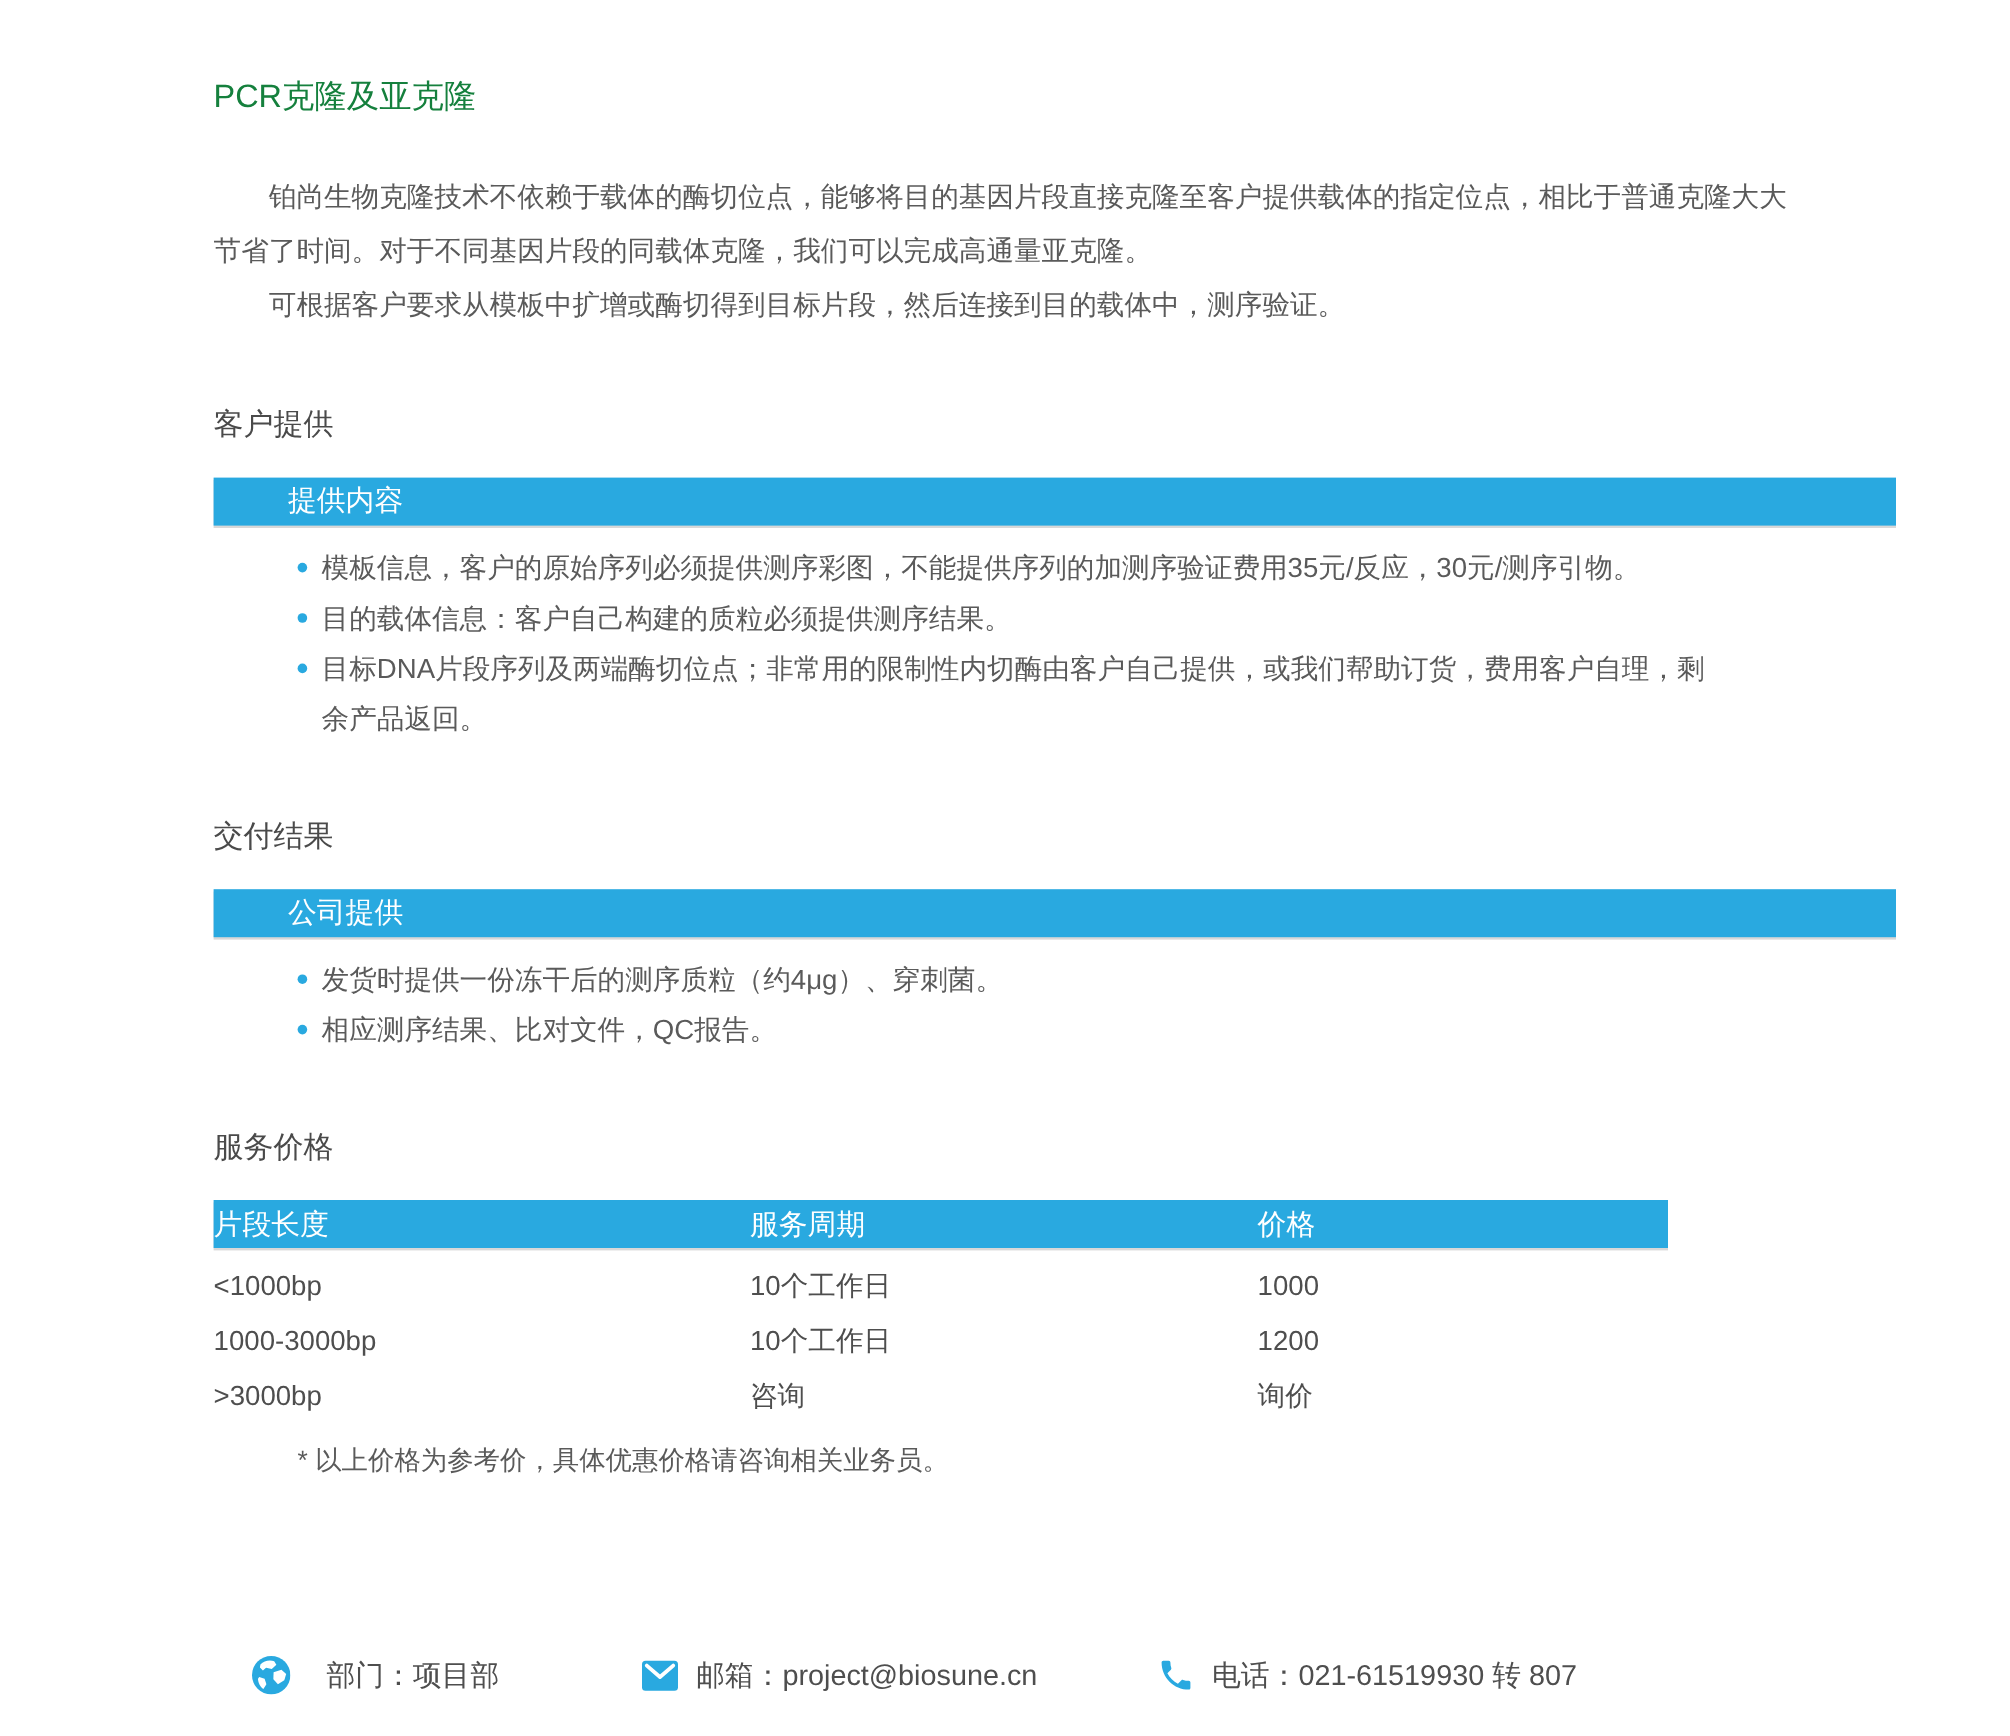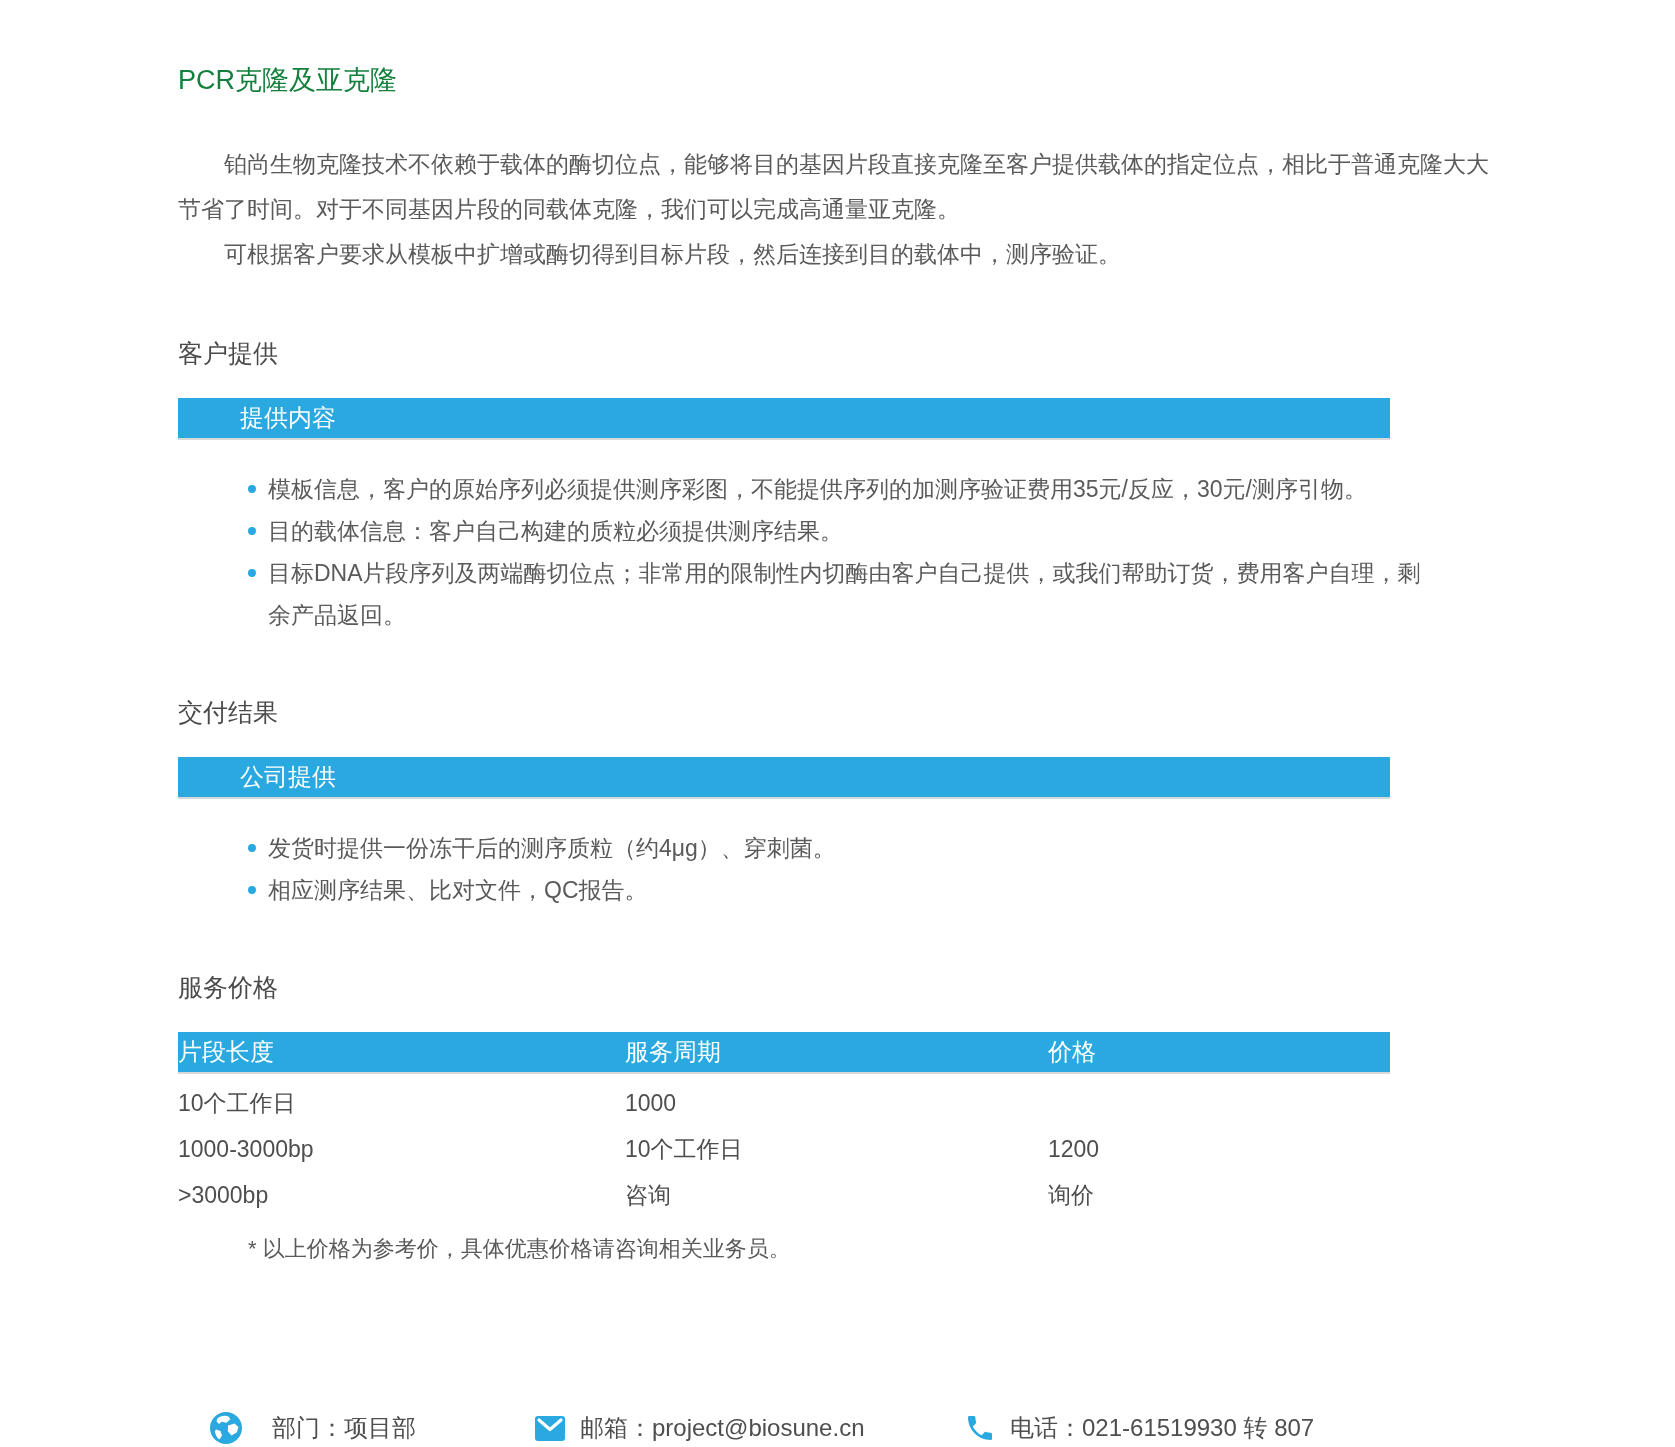--- a/index.html
+++ b/index.html
@@ -18,28 +18,28 @@
 
   .intro { width: 1330px; font-size: 23px; line-height: 45px; color: #5a5a5a; }
   .intro p { margin: 0; text-indent: 2em; }
 
   .section-heading {
     font-size: 25px; font-weight: 400; color: #4a4a4a;
     margin: 60px 0 28px 0;
   }
 
   .band {
-    width: 1212px; height: 40px; box-sizing: border-box;
+    width: 1402px; height: 40px; box-sizing: border-box;
     background: #29a9e0; color: #ffffff;
     font-size: 24px; line-height: 40px;
     padding-left: 62px;
     box-shadow: 0 2px 0 #d8d8d8;
   }
 
-  ul.bullets { list-style: none; margin: 30px 0 0 70px; padding: 0; width: 1180px; }
+  ul.bullets { list-style: none; margin: 14px 0 0 70px; padding: 0; width: 1180px; }
   ul.bullets li {
     position: relative; padding-left: 20px;
     font-size: 23px; line-height: 42px; color: #5a5a5a;
   }
   ul.bullets li .dot {
     position: absolute; left: 0; top: 17px;
     width: 8px; height: 8px; border-radius: 50%;
     background: #29a9e0;
   }
 
@@ -110,20 +110,21 @@
 
         <div class="pt-cell">片段长度</div>
 
         <div class="pt-cell">服务周期</div>
 
         <div class="pt-cell">价格</div>
       </div>
     <div class="pt-body">
 
         <div class="pt-row">
+          <div class="pt-cell">&lt;1000bp</div>
           <div class="pt-cell">10个工作日</div>
           <div class="pt-cell">1000</div>
         </div>
 
         <div class="pt-row">
           <div class="pt-cell">1000-3000bp</div>
           <div class="pt-cell">10个工作日</div>
           <div class="pt-cell">1200</div>
         </div>
 

